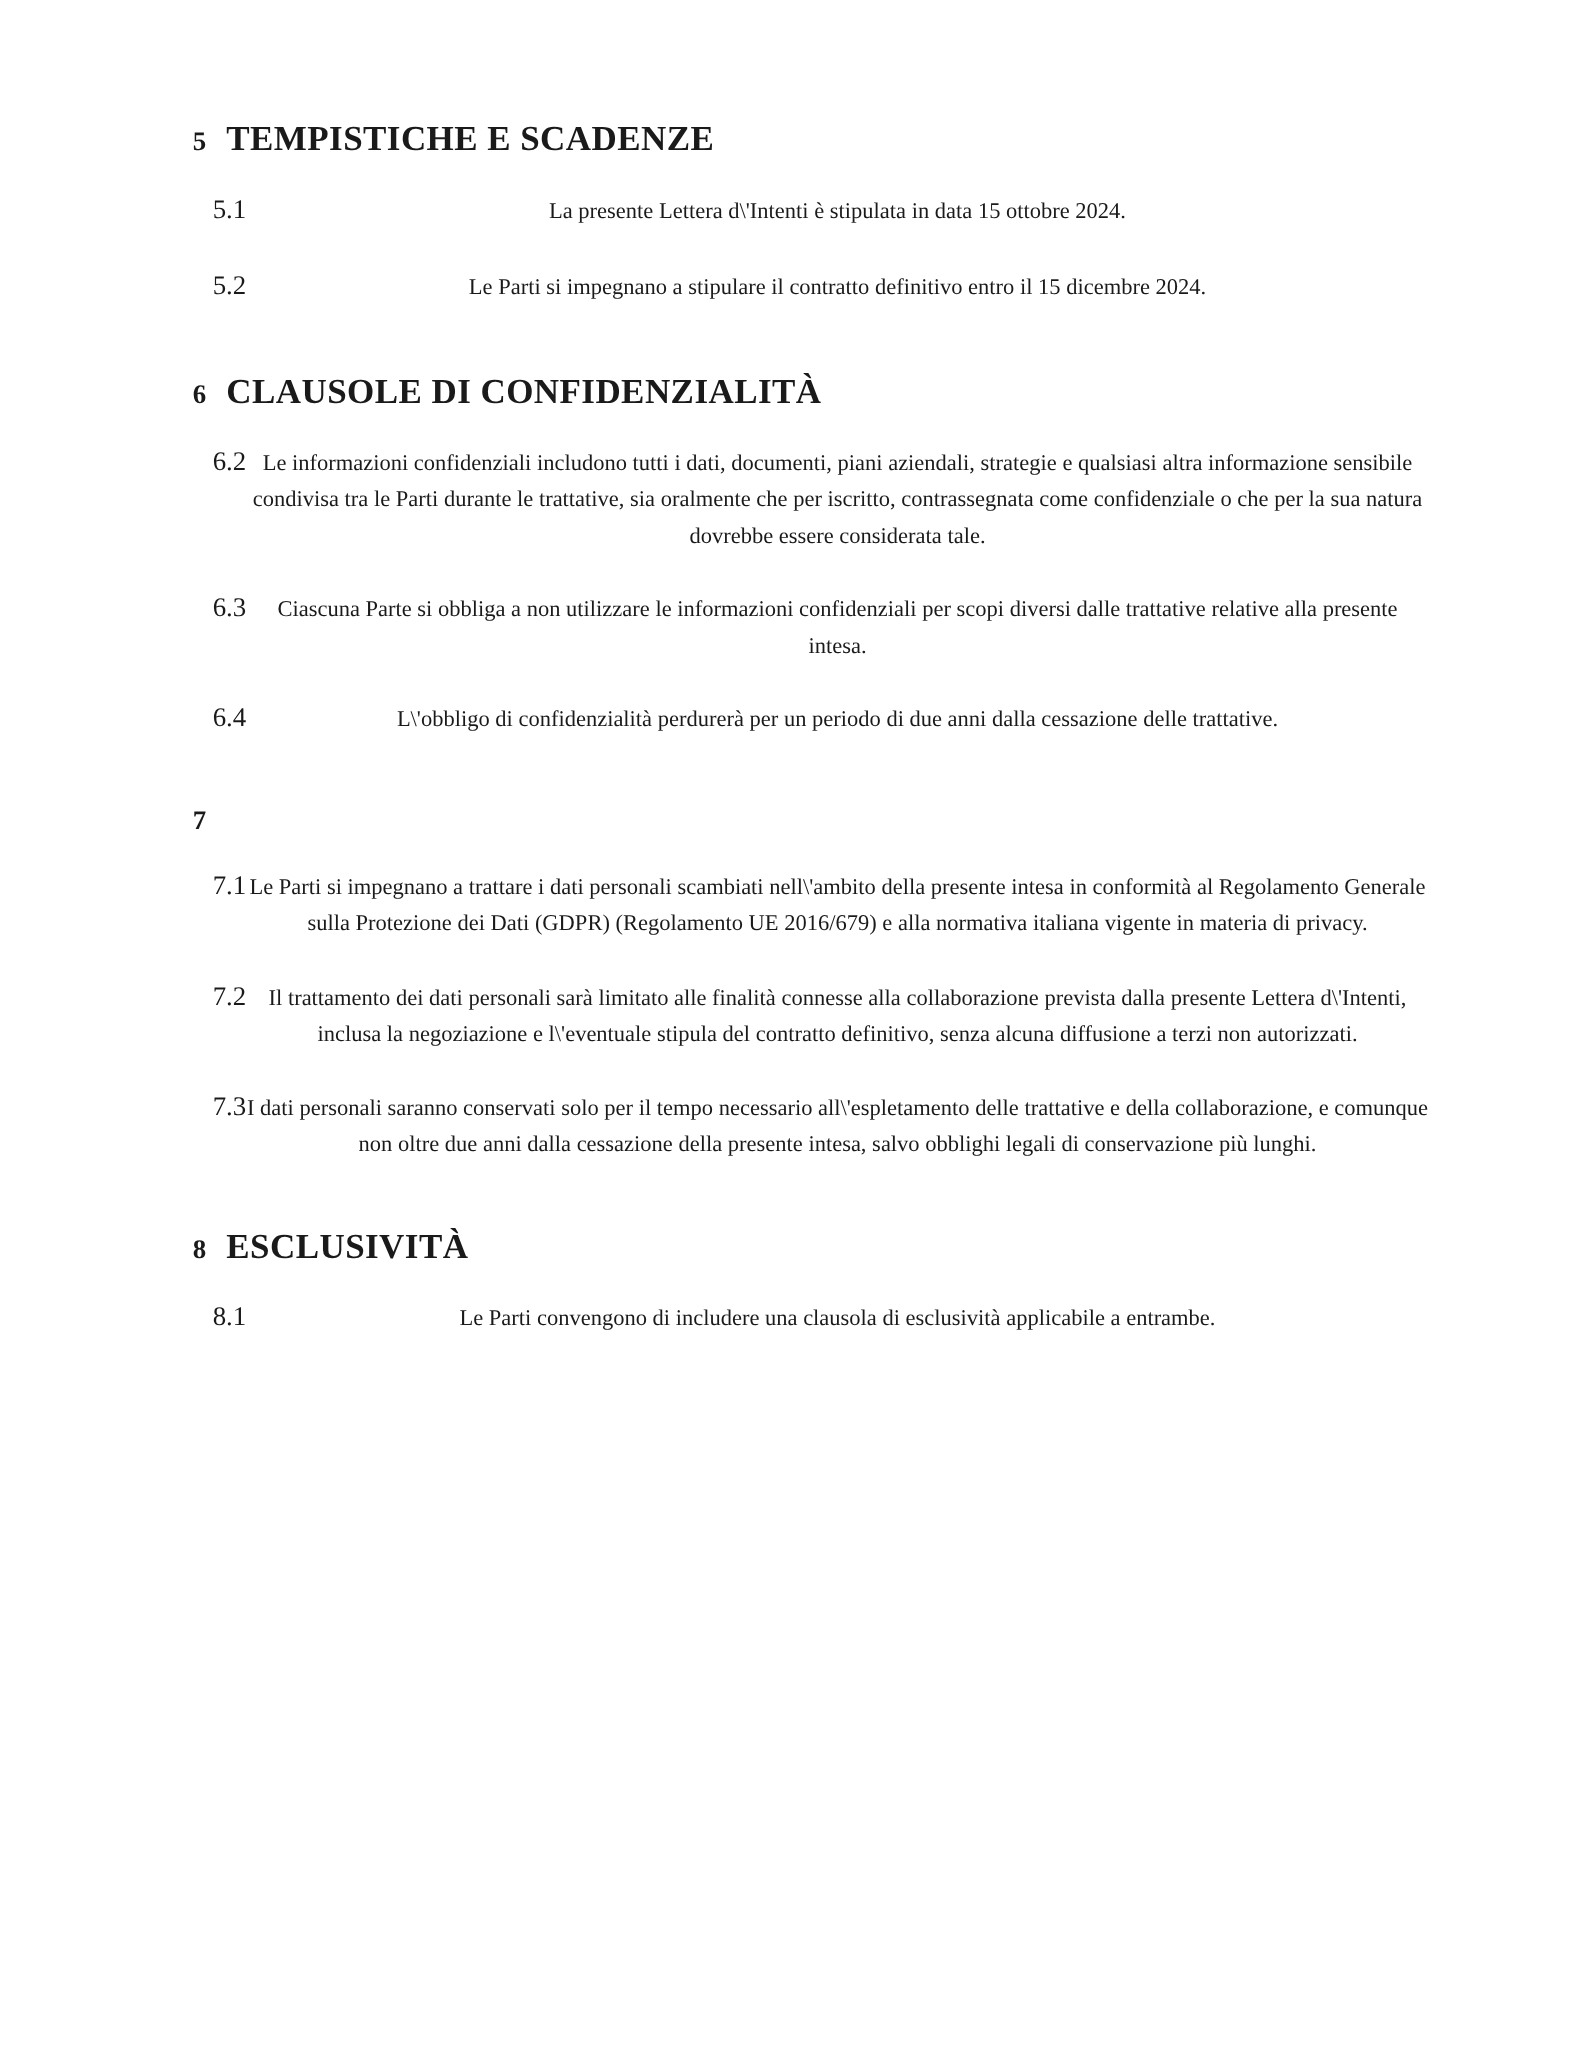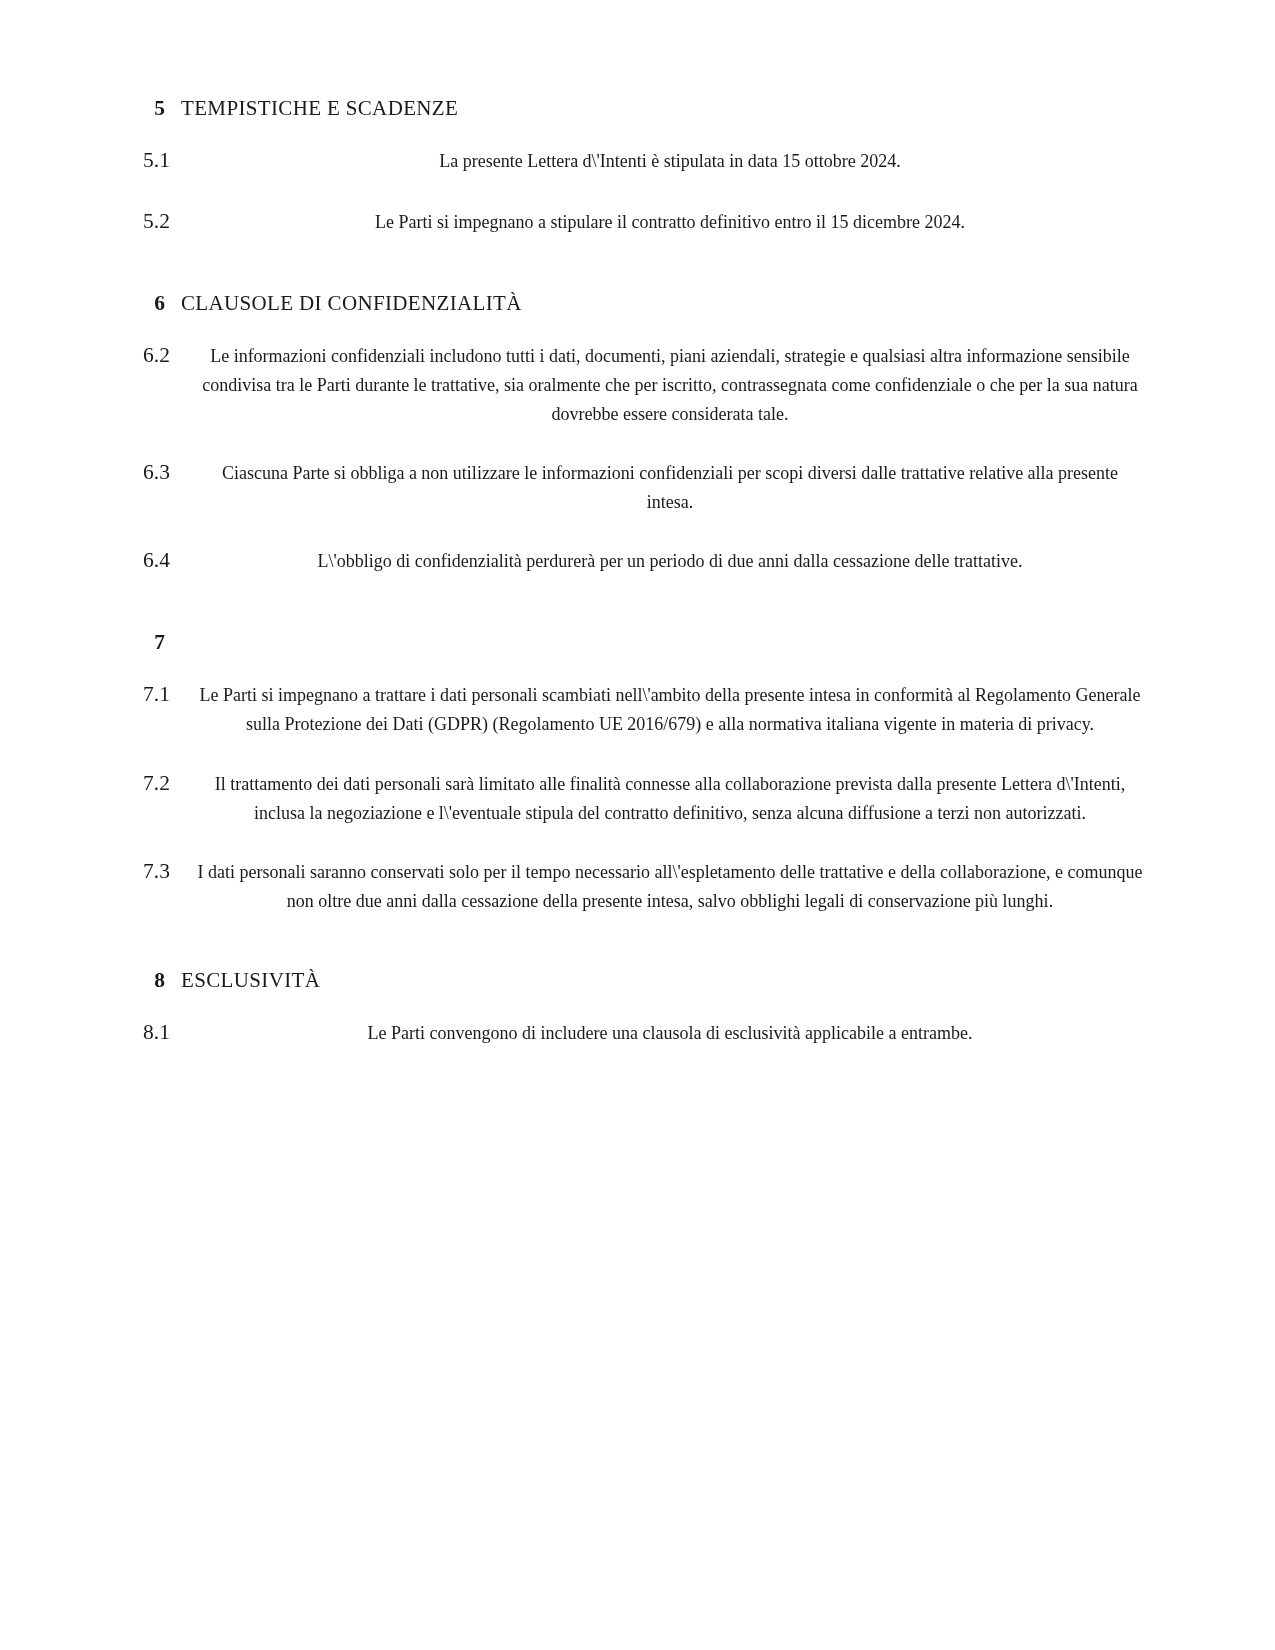--- a/index.html
+++ b/index.html
@@ -40,35 +40,35 @@
     width: 38px;
     flex: 0 0 38px;
     text-align: right;
     padding-right: 16px;
     box-sizing: border-box;
     font-weight: bold;
     font-size: 21.5px;
     letter-spacing: 0.1px;
   }
   .section-heading .sec-title {
-    font-weight: normal;
-    font-size: 21px;
+    font-weight: bold;
+    font-size: 28px;
     letter-spacing: 0.35px;
   }
 
   
   .clause {
     display: flex;
     align-items: baseline;
     margin: 0 0 26px 0;
   }
   .clause .clause-num {
     width: 54px;
     flex: 0 0 54px;
-    text-align: left;
+    text-align: right;
     font-size: 21.5px;
     line-height: 1.62;
     white-space: nowrap;
   }
   .clause .clause-text {
     flex: 1 1 auto;
     font-size: 18px;
     line-height: 1.62;
     text-align: center;
     hyphens: none;

